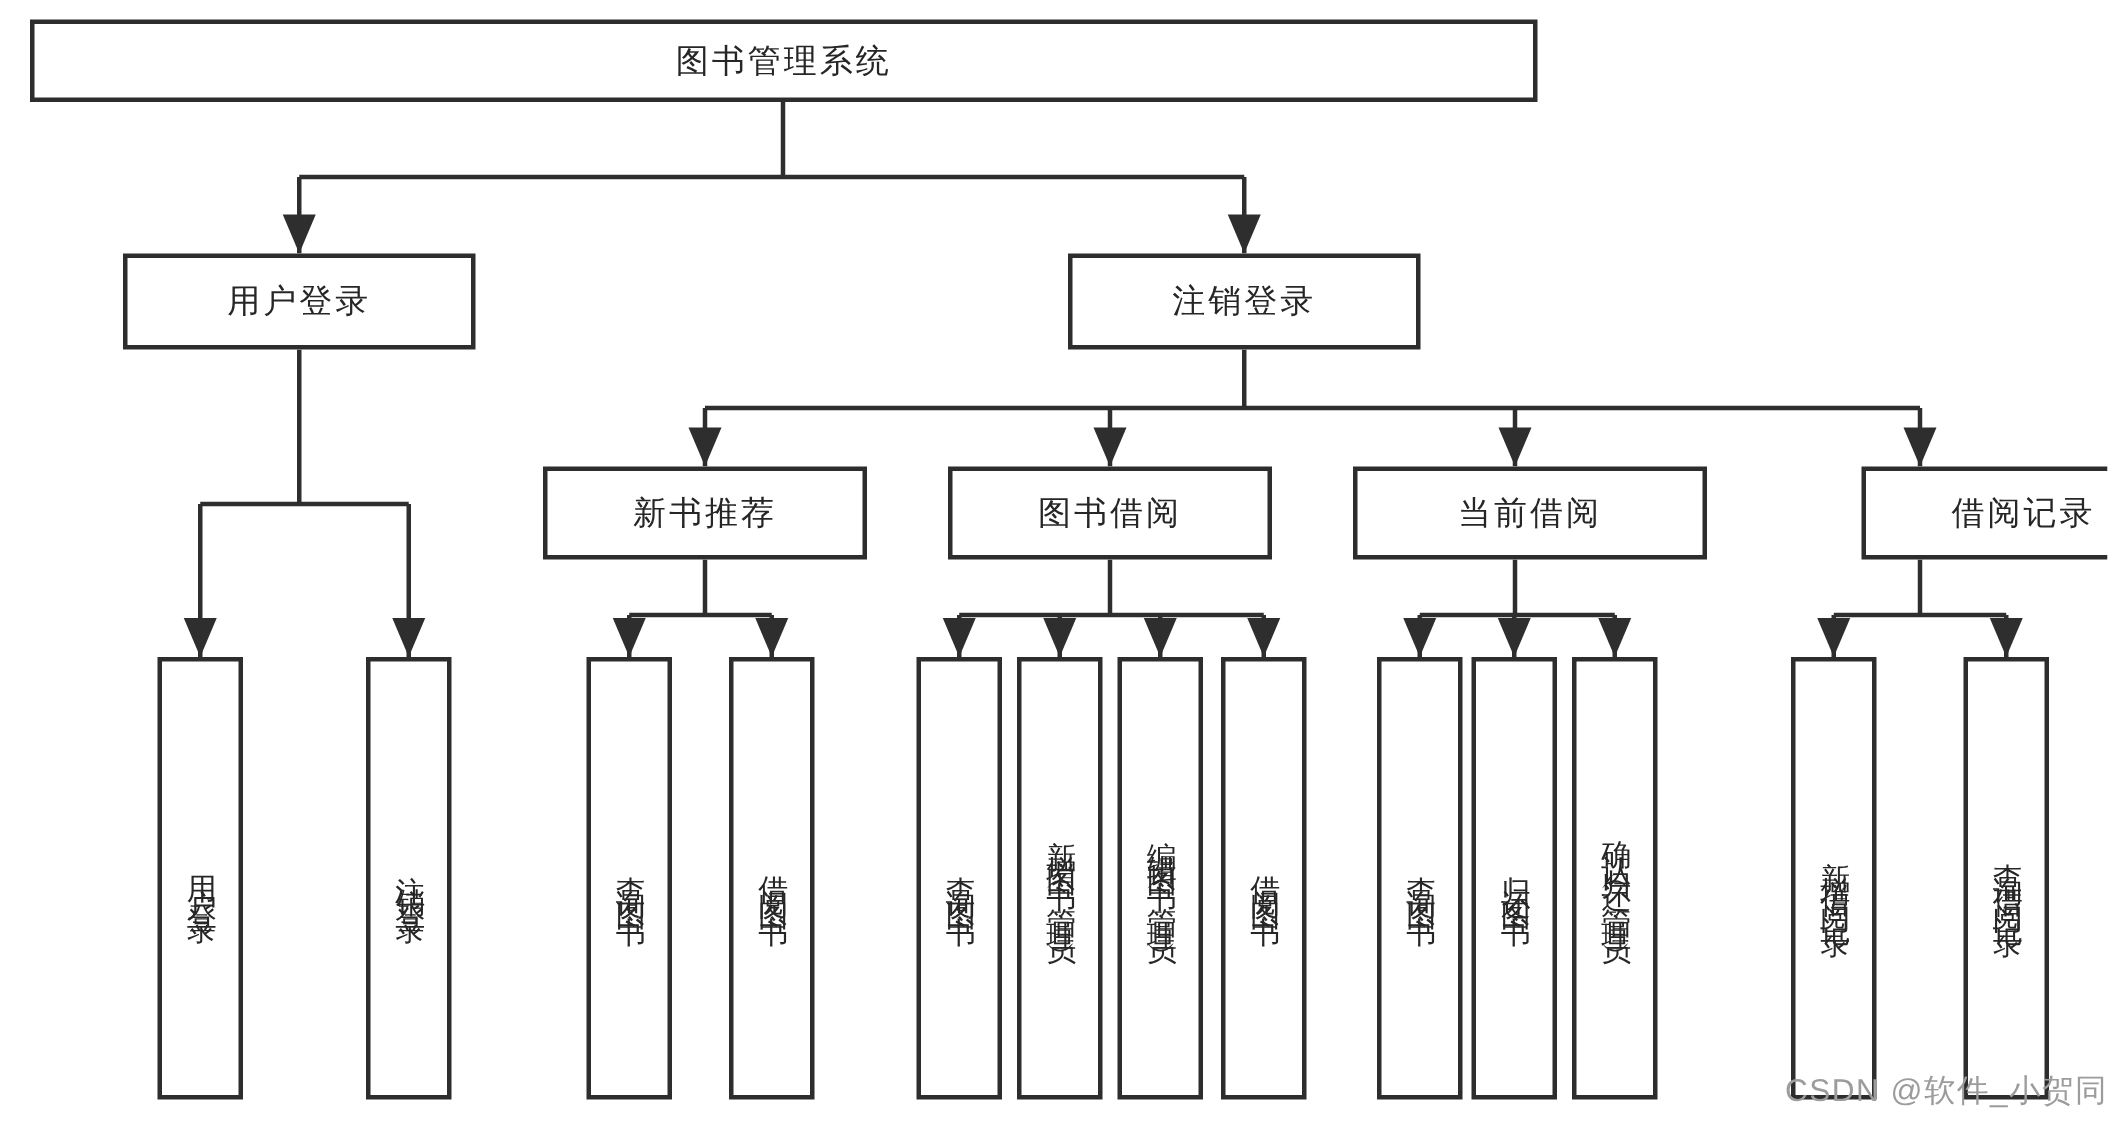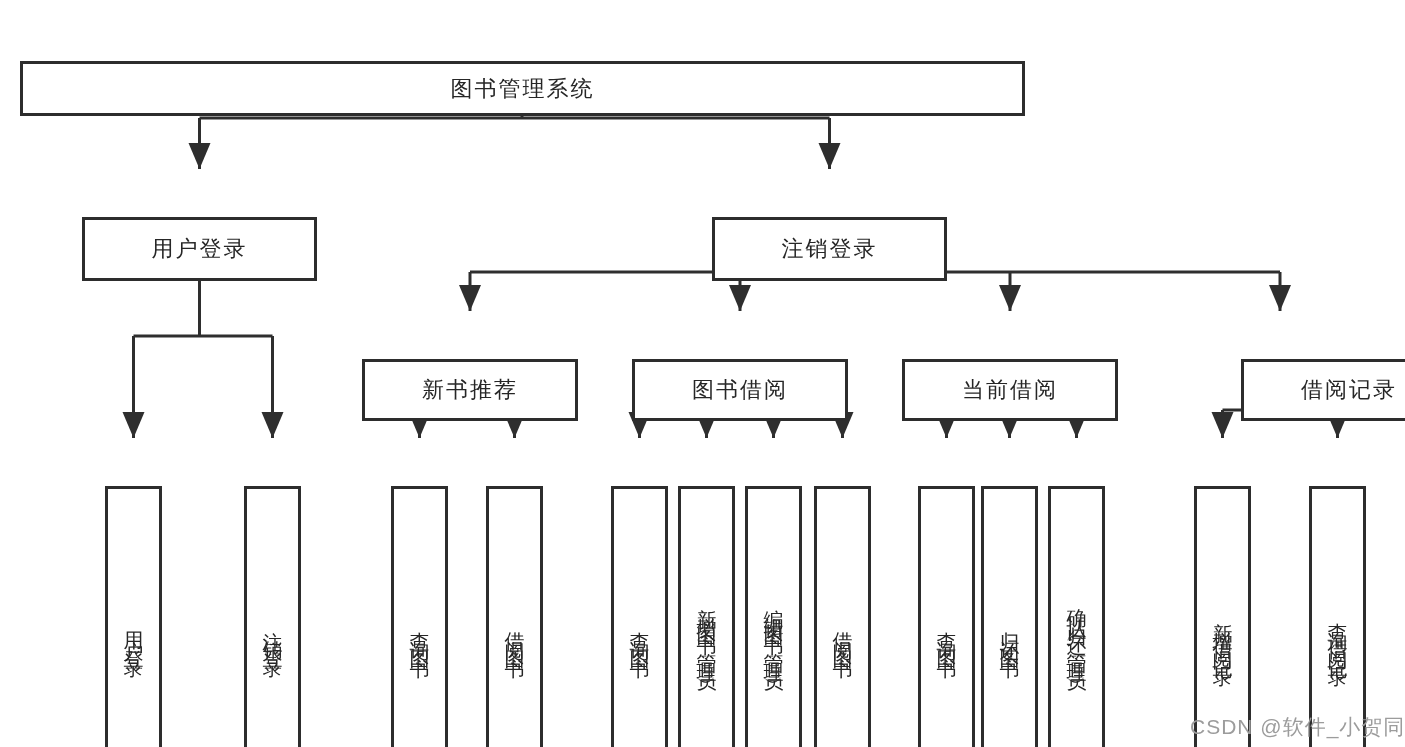--- a/index.html
+++ b/index.html
@@ -9,21 +9,21 @@
     background:#ffffff;
     font-family:"Liberation Sans","DejaVu Sans",sans-serif;
     overflow:hidden;
   }
   svg.connectors{position:absolute;left:0;top:0;width:1405px;height:747px;}
   .node{
     position:absolute;
     background:#ffffff;
     border:3px solid #2d2d2d;
     box-sizing:border-box;
-    display:flex;align-items:center;justify-content:center;margin-top:48px;
+    display:flex;align-items:center;justify-content:center;
   }
   .h-label{
     font-size:22px;color:#262626;letter-spacing:2px;white-space:nowrap;
   }
   .leaf{top:438px;width:57px;height:295px;}
   .v-label{
     writing-mode:vertical-rl;
     text-orientation:mixed;
     font-size:20px;
     line-height:1.05;
@@ -121,21 +121,21 @@
   <div class="node" style="left:712px;top:169px;width:235px;height:64px">
     <span class="h-label">注销登录</span>
   </div>
 
   <div class="node" style="left:362px;top:311px;width:216px;height:62px">
     <span class="h-label">新书推荐</span>
   </div>
   <div class="node" style="left:632px;top:311px;width:216px;height:62px">
     <span class="h-label">图书借阅</span>
   </div>
-  <div class="node" style="left:902px;top:311px;width:216px;height:62px">
+  <div class="node" style="left:902px;top:311px;width:236px;height:62px">
     <span class="h-label">当前借阅</span>
   </div>
   <div class="node" style="left:1241px;top:311px;width:216px;height:62px">
     <span class="h-label">借阅记录</span>
   </div>
 
   <div class="node leaf" style="left:105px">
     <span class="v-label">用户登录</span>
   </div>
   <div class="node leaf" style="left:244px">

